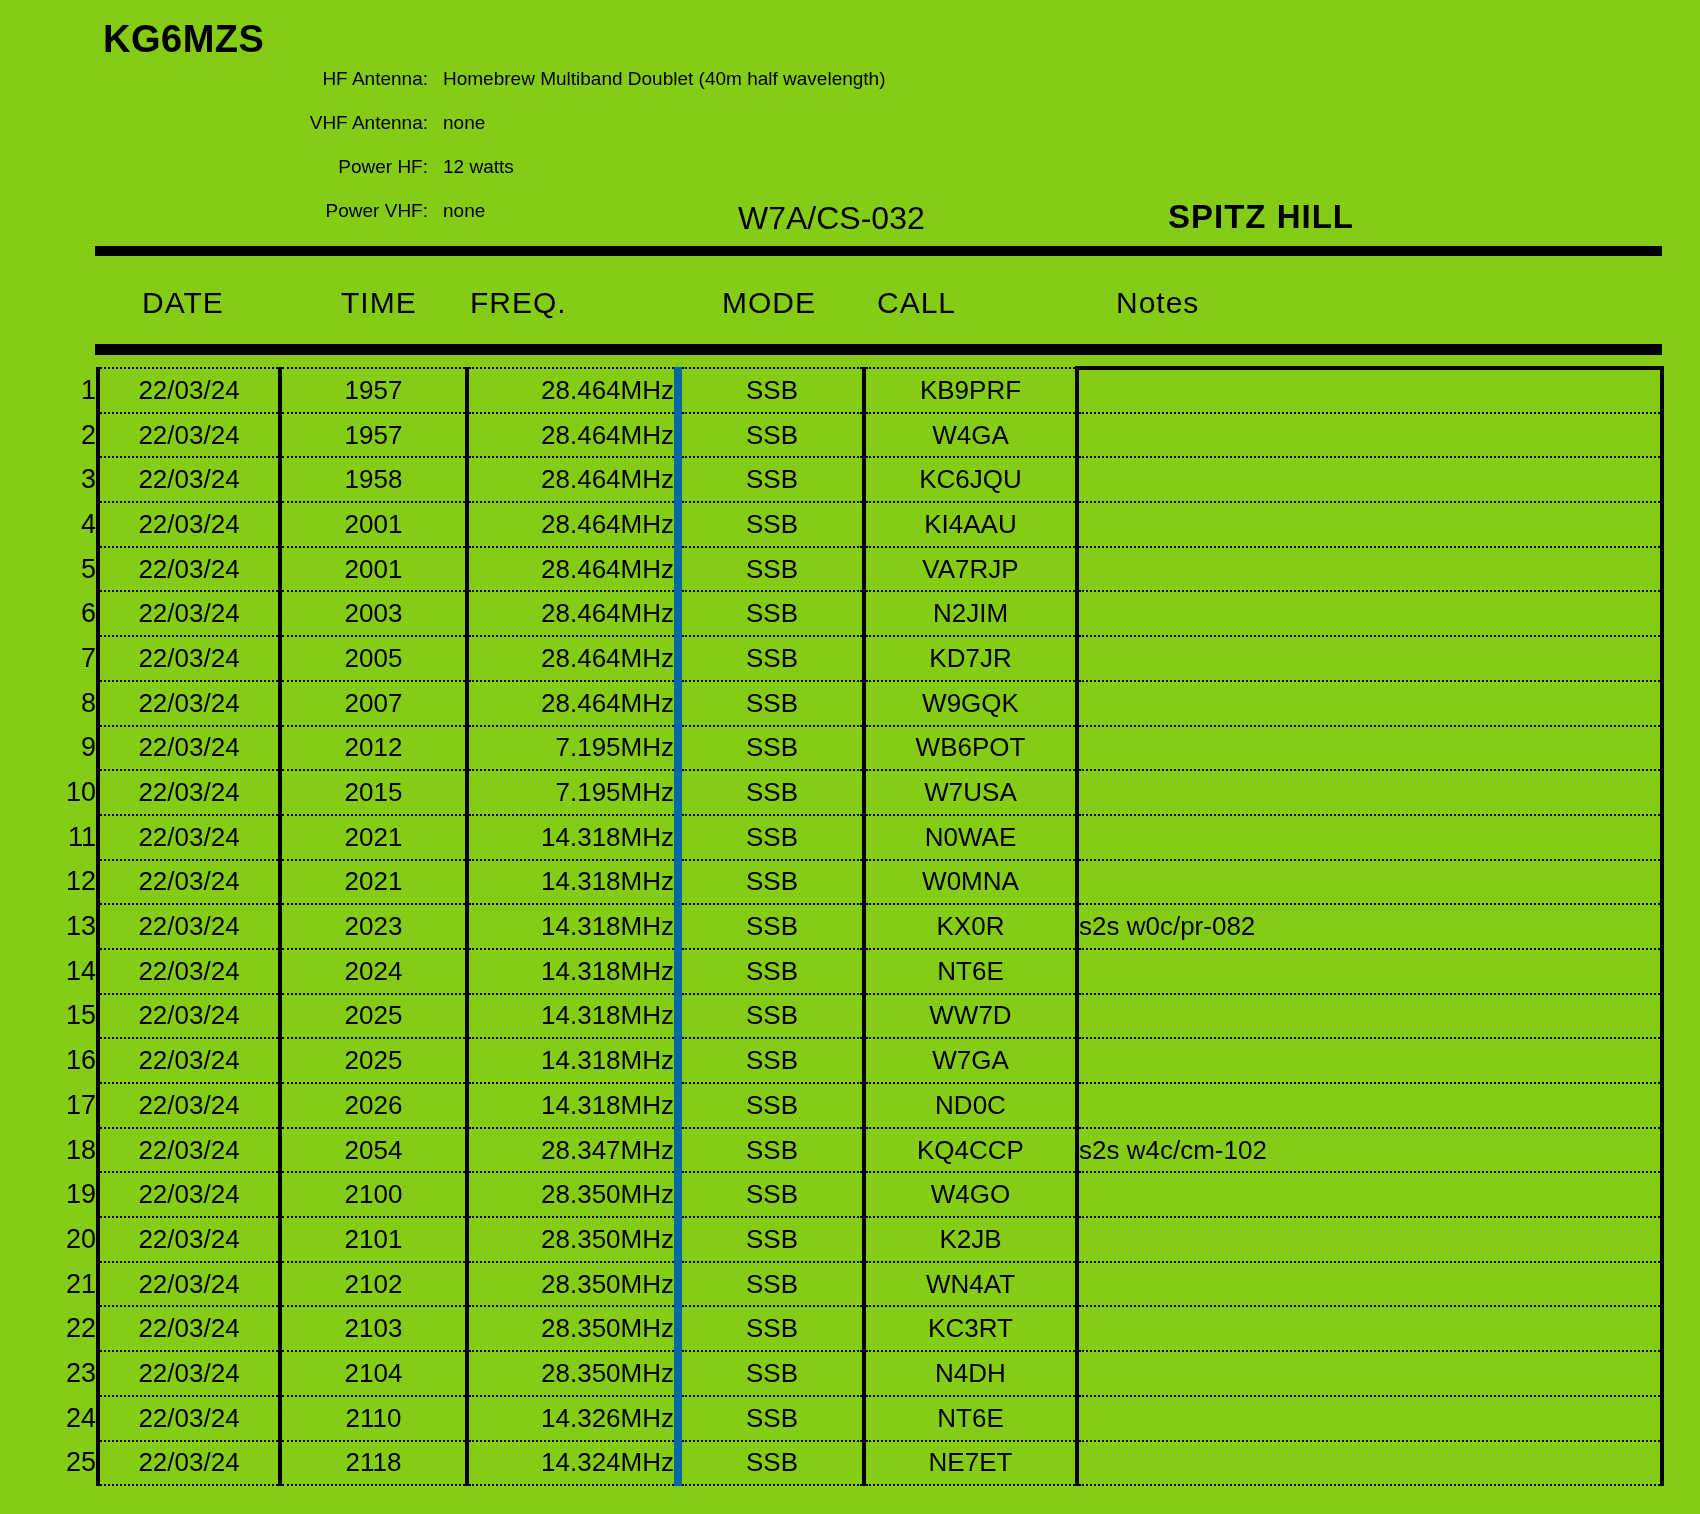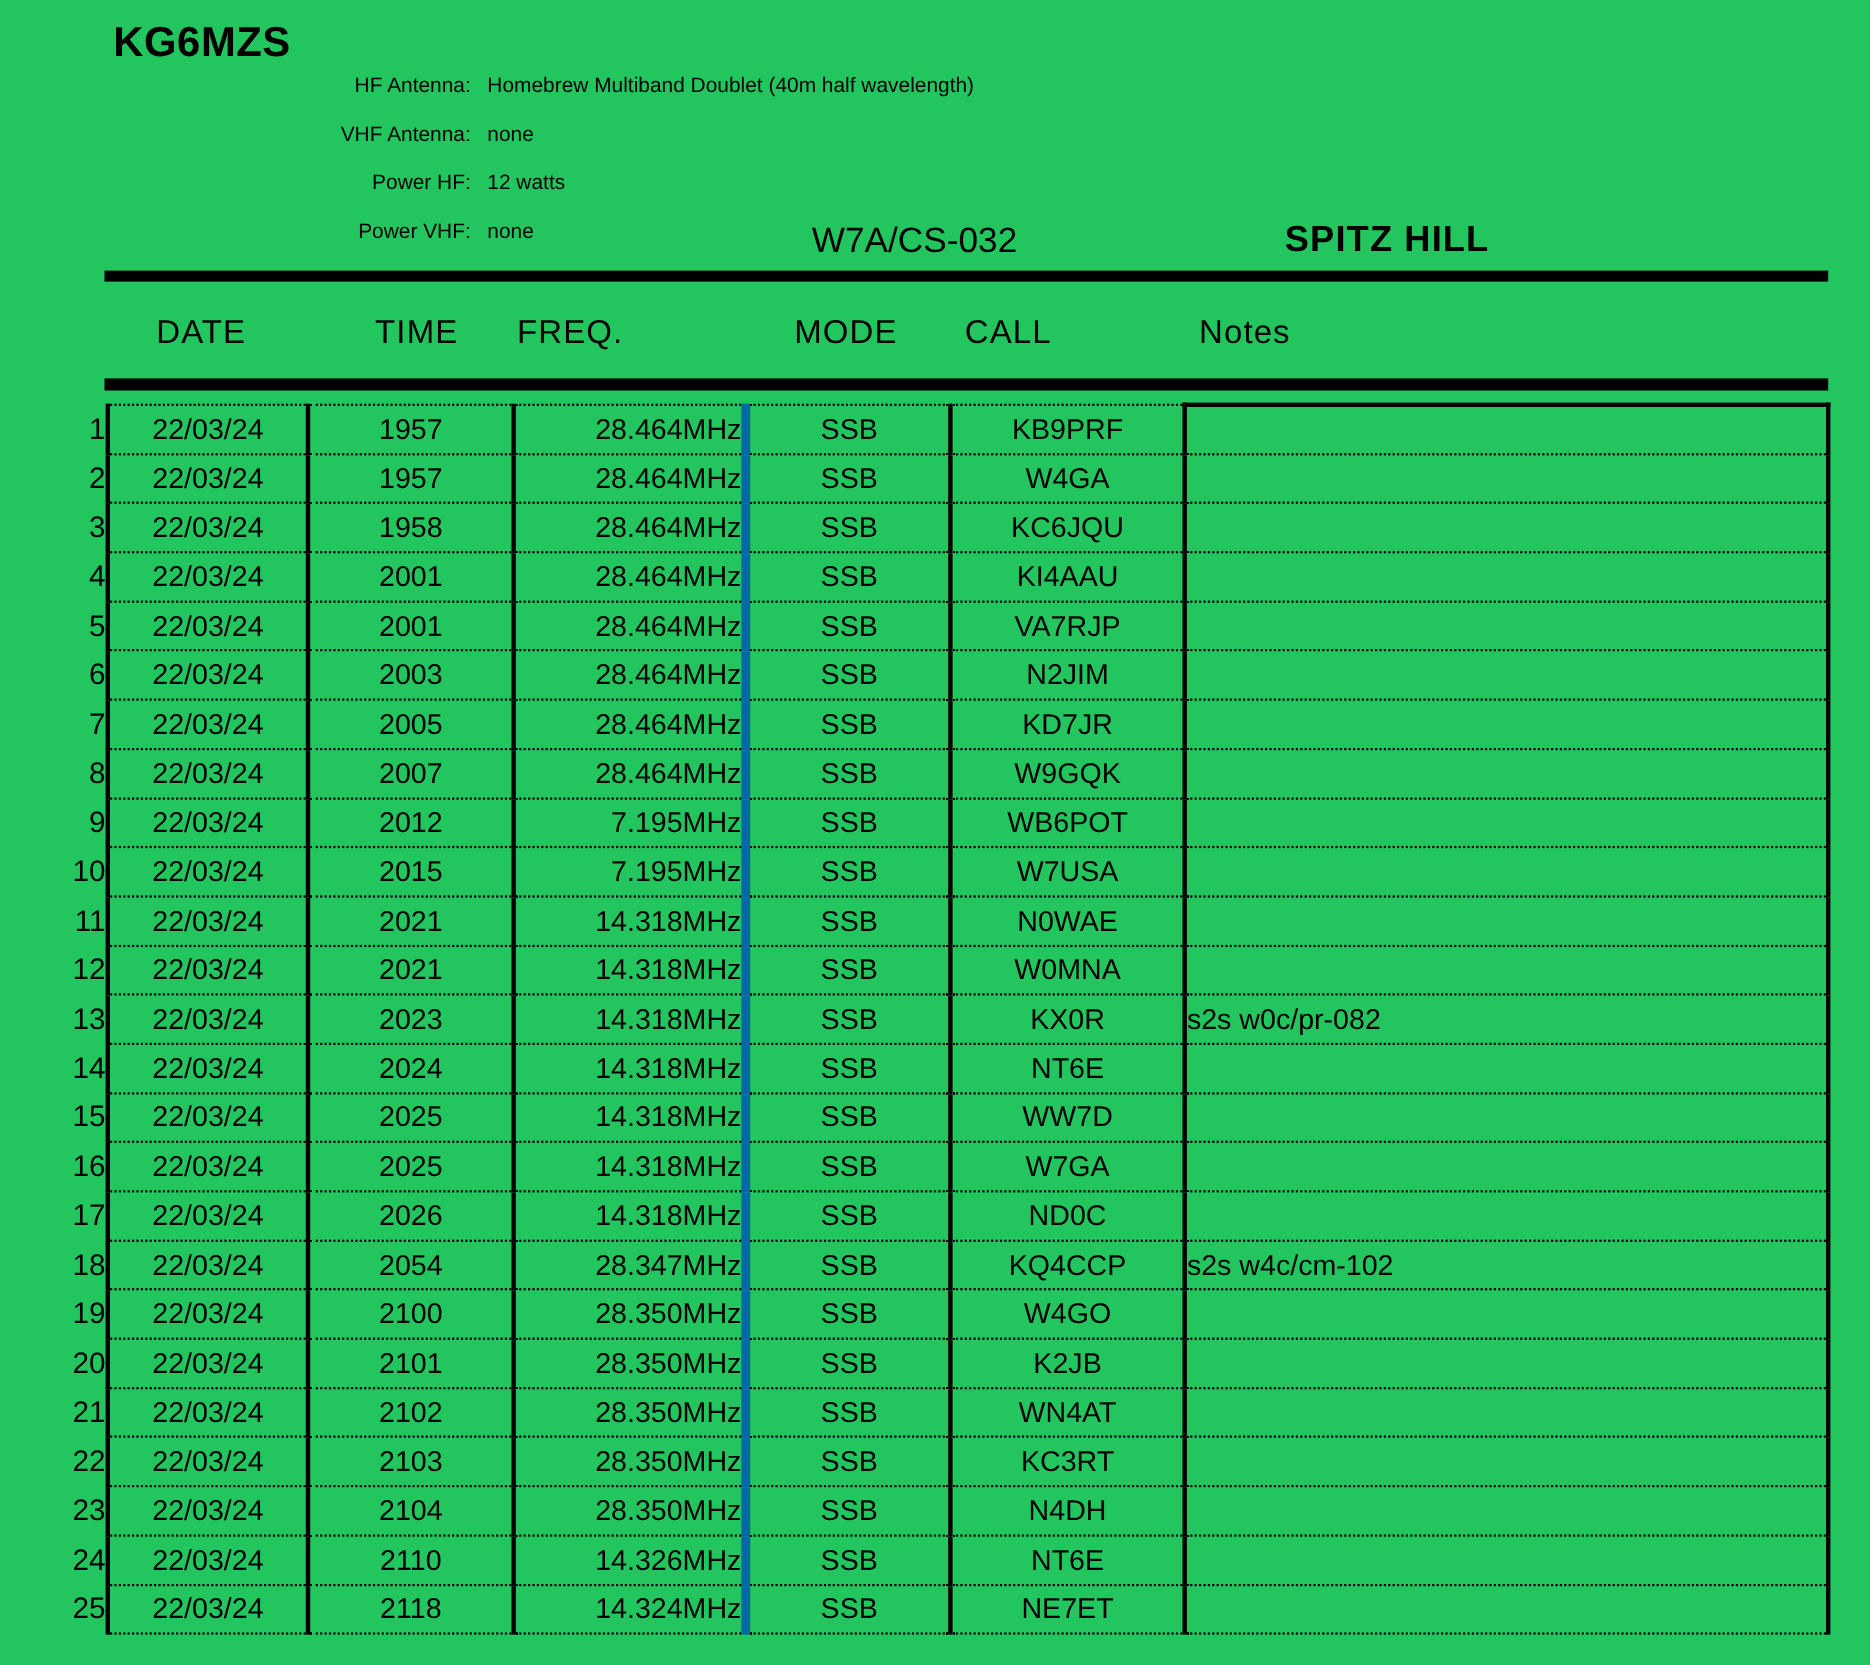--- a/index.html
+++ b/index.html
@@ -1,19 +1,19 @@
 <!DOCTYPE html>
 <html><head>
 <meta charset="utf-8">
 <style>
   html,body{margin:0;padding:0;background:#fff;}
   .page{
     position:relative;
     width:1700px;height:1514px;
-    background:#22c55e;
+    background:#84cc16;
     font-family:"Liberation Sans", sans-serif;
     color:#000;
     overflow:hidden;
   }
   .callsign{
     position:absolute;left:103px;top:18px;
     font-size:38px;font-weight:bold;letter-spacing:0.5px;
   }
   .info-block{
     position:absolute;left:0;top:68px;width:1250px;
@@ -35,21 +35,21 @@
   .rule{position:absolute;left:95px;width:1567px;background:#000;}
   .rule-top{top:246px;height:10px;}
   .rule-headers{top:344px;height:11px;}
   .col-headers{position:absolute;top:286px;left:0;width:1364px;height:40px;font-size:30px;padding-left:30px;}
   .col-headers span{position:absolute;white-space:nowrap;letter-spacing:1px;}
   .h-date{left:142px;}
   .h-time{left:307px;margin-left:34px;}
   .h-freq{left:470px;}
   .h-mode{left:722px;}
   .h-call{left:877px;}
-  .h-notes{left:1090px;letter-spacing:0.5px;}
+  .h-notes{left:1116px;letter-spacing:0.5px;}
   table.log{
     position:absolute;left:28px;top:366px;
     border-collapse:collapse;table-layout:fixed;
     width:1634px;
     font-size:26px;
   }
   table.log td{
     height:44.7px;box-sizing:border-box;
     padding:0;vertical-align:middle;
     white-space:nowrap;overflow:hidden;

